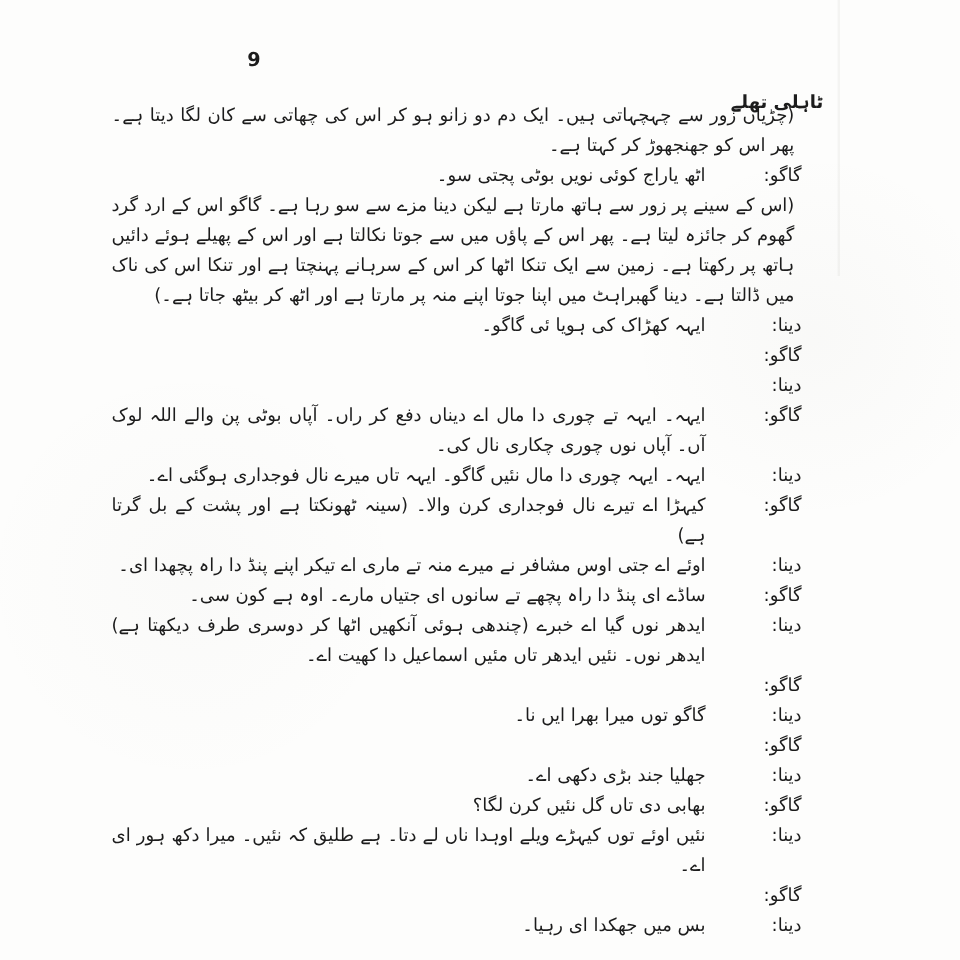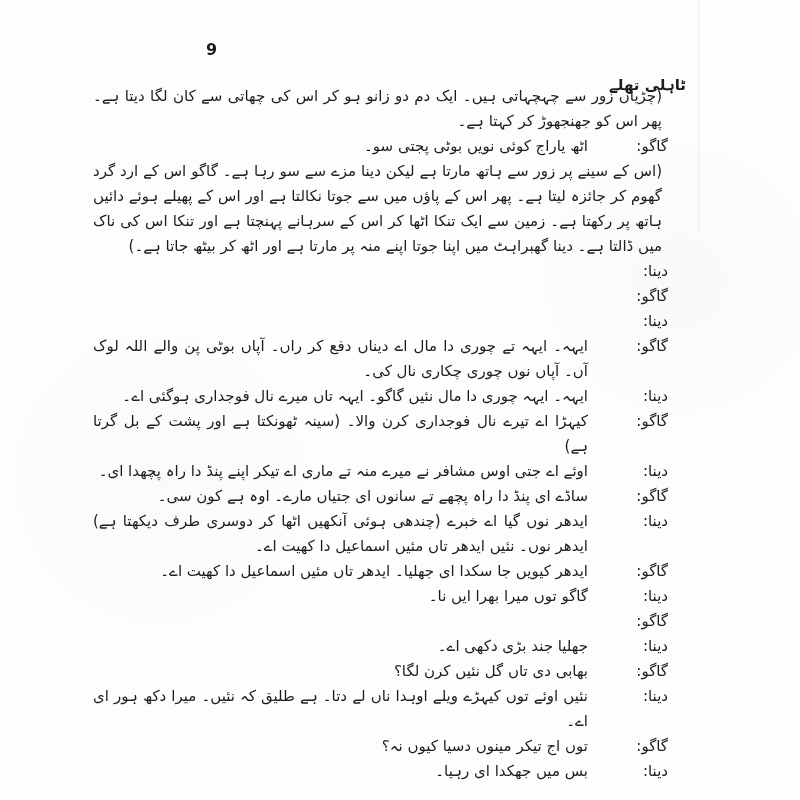--- a/index.html
+++ b/index.html
@@ -82,20 +82,21 @@
   <div class="header-title">ٹاہلی تھلے</div>
   <div class="content">
       <div class="stage">(چڑیاں زور سے چہچہاتی ہیں۔ ایک دم دو زانو ہو کر اس کی چھاتی سے کان لگا دیتا ہے۔ پھر اس کو جھنجھوڑ کر کہتا ہے۔</div>
       <div class="dialogue">
         <span class="speaker">گاگو:</span>
         <div class="text">اٹھ یاراج کوئی نویں بوٹی پجتی سو۔</div>
       </div>
       <div class="stage">(اس کے سینے پر زور سے ہاتھ مارتا ہے لیکن دینا مزے سے سو رہا ہے۔ گاگو اس کے ارد گرد گھوم کر جائزہ لیتا ہے۔ پھر اس کے پاؤں میں سے جوتا نکالتا ہے اور اس کے پھیلے ہوئے دائیں ہاتھ پر رکھتا ہے۔ زمین سے ایک تنکا اٹھا کر اس کے سرہانے پہنچتا ہے اور تنکا اس کی ناک میں ڈالتا ہے۔ دینا گھبراہٹ میں اپنا جوتا اپنے منہ پر مارتا ہے اور اٹھ کر بیٹھ جاتا ہے۔)</div>
       <div class="dialogue">
         <span class="speaker">دینا:</span>
+        <div class="text">ایہہ کھڑاک کی ہویا ئی گاگو۔</div>
       </div>
       <div class="dialogue">
         <span class="speaker">گاگو:</span>
       </div>
       <div class="dialogue">
         <span class="speaker">دینا:</span>
       </div>
       <div class="dialogue">
         <span class="speaker">گاگو:</span>
         <div class="text">ایہہ۔ ایہہ تے چوری دا مال اے دیناں دفع کر راں۔ آپاں بوٹی پن والے اللہ لوک آں۔ آپاں نوں چوری چکاری نال کی۔</div>
@@ -115,21 +116,20 @@
       <div class="dialogue">
         <span class="speaker">گاگو:</span>
         <div class="text">ساڈے ای پنڈ دا راہ پچھے تے سانوں ای جتیاں مارے۔ اوہ ہے کون سی۔</div>
       </div>
       <div class="dialogue">
         <span class="speaker">دینا:</span>
         <div class="text">ایدھر نوں گیا اے خبرے (چندھی ہوئی آنکھیں اٹھا کر دوسری طرف دیکھتا ہے) ایدھر نوں۔ نئیں ایدھر تاں مئیں اسماعیل دا کھیت اے۔</div>
       </div>
       <div class="dialogue">
         <span class="speaker">گاگو:</span>
-        <div class="text">ایدھر کیویں جا سکدا ای جھلیا۔ ایدھر تاں مئیں اسماعیل دا کھیت اے۔</div>
       </div>
       <div class="dialogue">
         <span class="speaker">دینا:</span>
         <div class="text">گاگو توں میرا بھرا ایں نا۔</div>
       </div>
       <div class="dialogue">
         <span class="speaker">گاگو:</span>
       </div>
       <div class="dialogue">
         <span class="speaker">دینا:</span>
@@ -138,20 +138,19 @@
       <div class="dialogue">
         <span class="speaker">گاگو:</span>
         <div class="text">بھابی دی تاں گل نئیں کرن لگا؟</div>
       </div>
       <div class="dialogue">
         <span class="speaker">دینا:</span>
         <div class="text">نئیں اوئے توں کیہڑے ویلے اوہدا ناں لے دتا۔ ہے طلیق کہ نئیں۔ میرا دکھ ہور ای اے۔</div>
       </div>
       <div class="dialogue">
         <span class="speaker">گاگو:</span>
-        <div class="text">توں اج تیکر مینوں دسیا کیوں نہ؟</div>
       </div>
       <div class="dialogue">
         <span class="speaker">دینا:</span>
         <div class="text">بس میں جھکدا ای رہیا۔</div>
       </div>
     </div>
 </div>
 
 </body></html>

